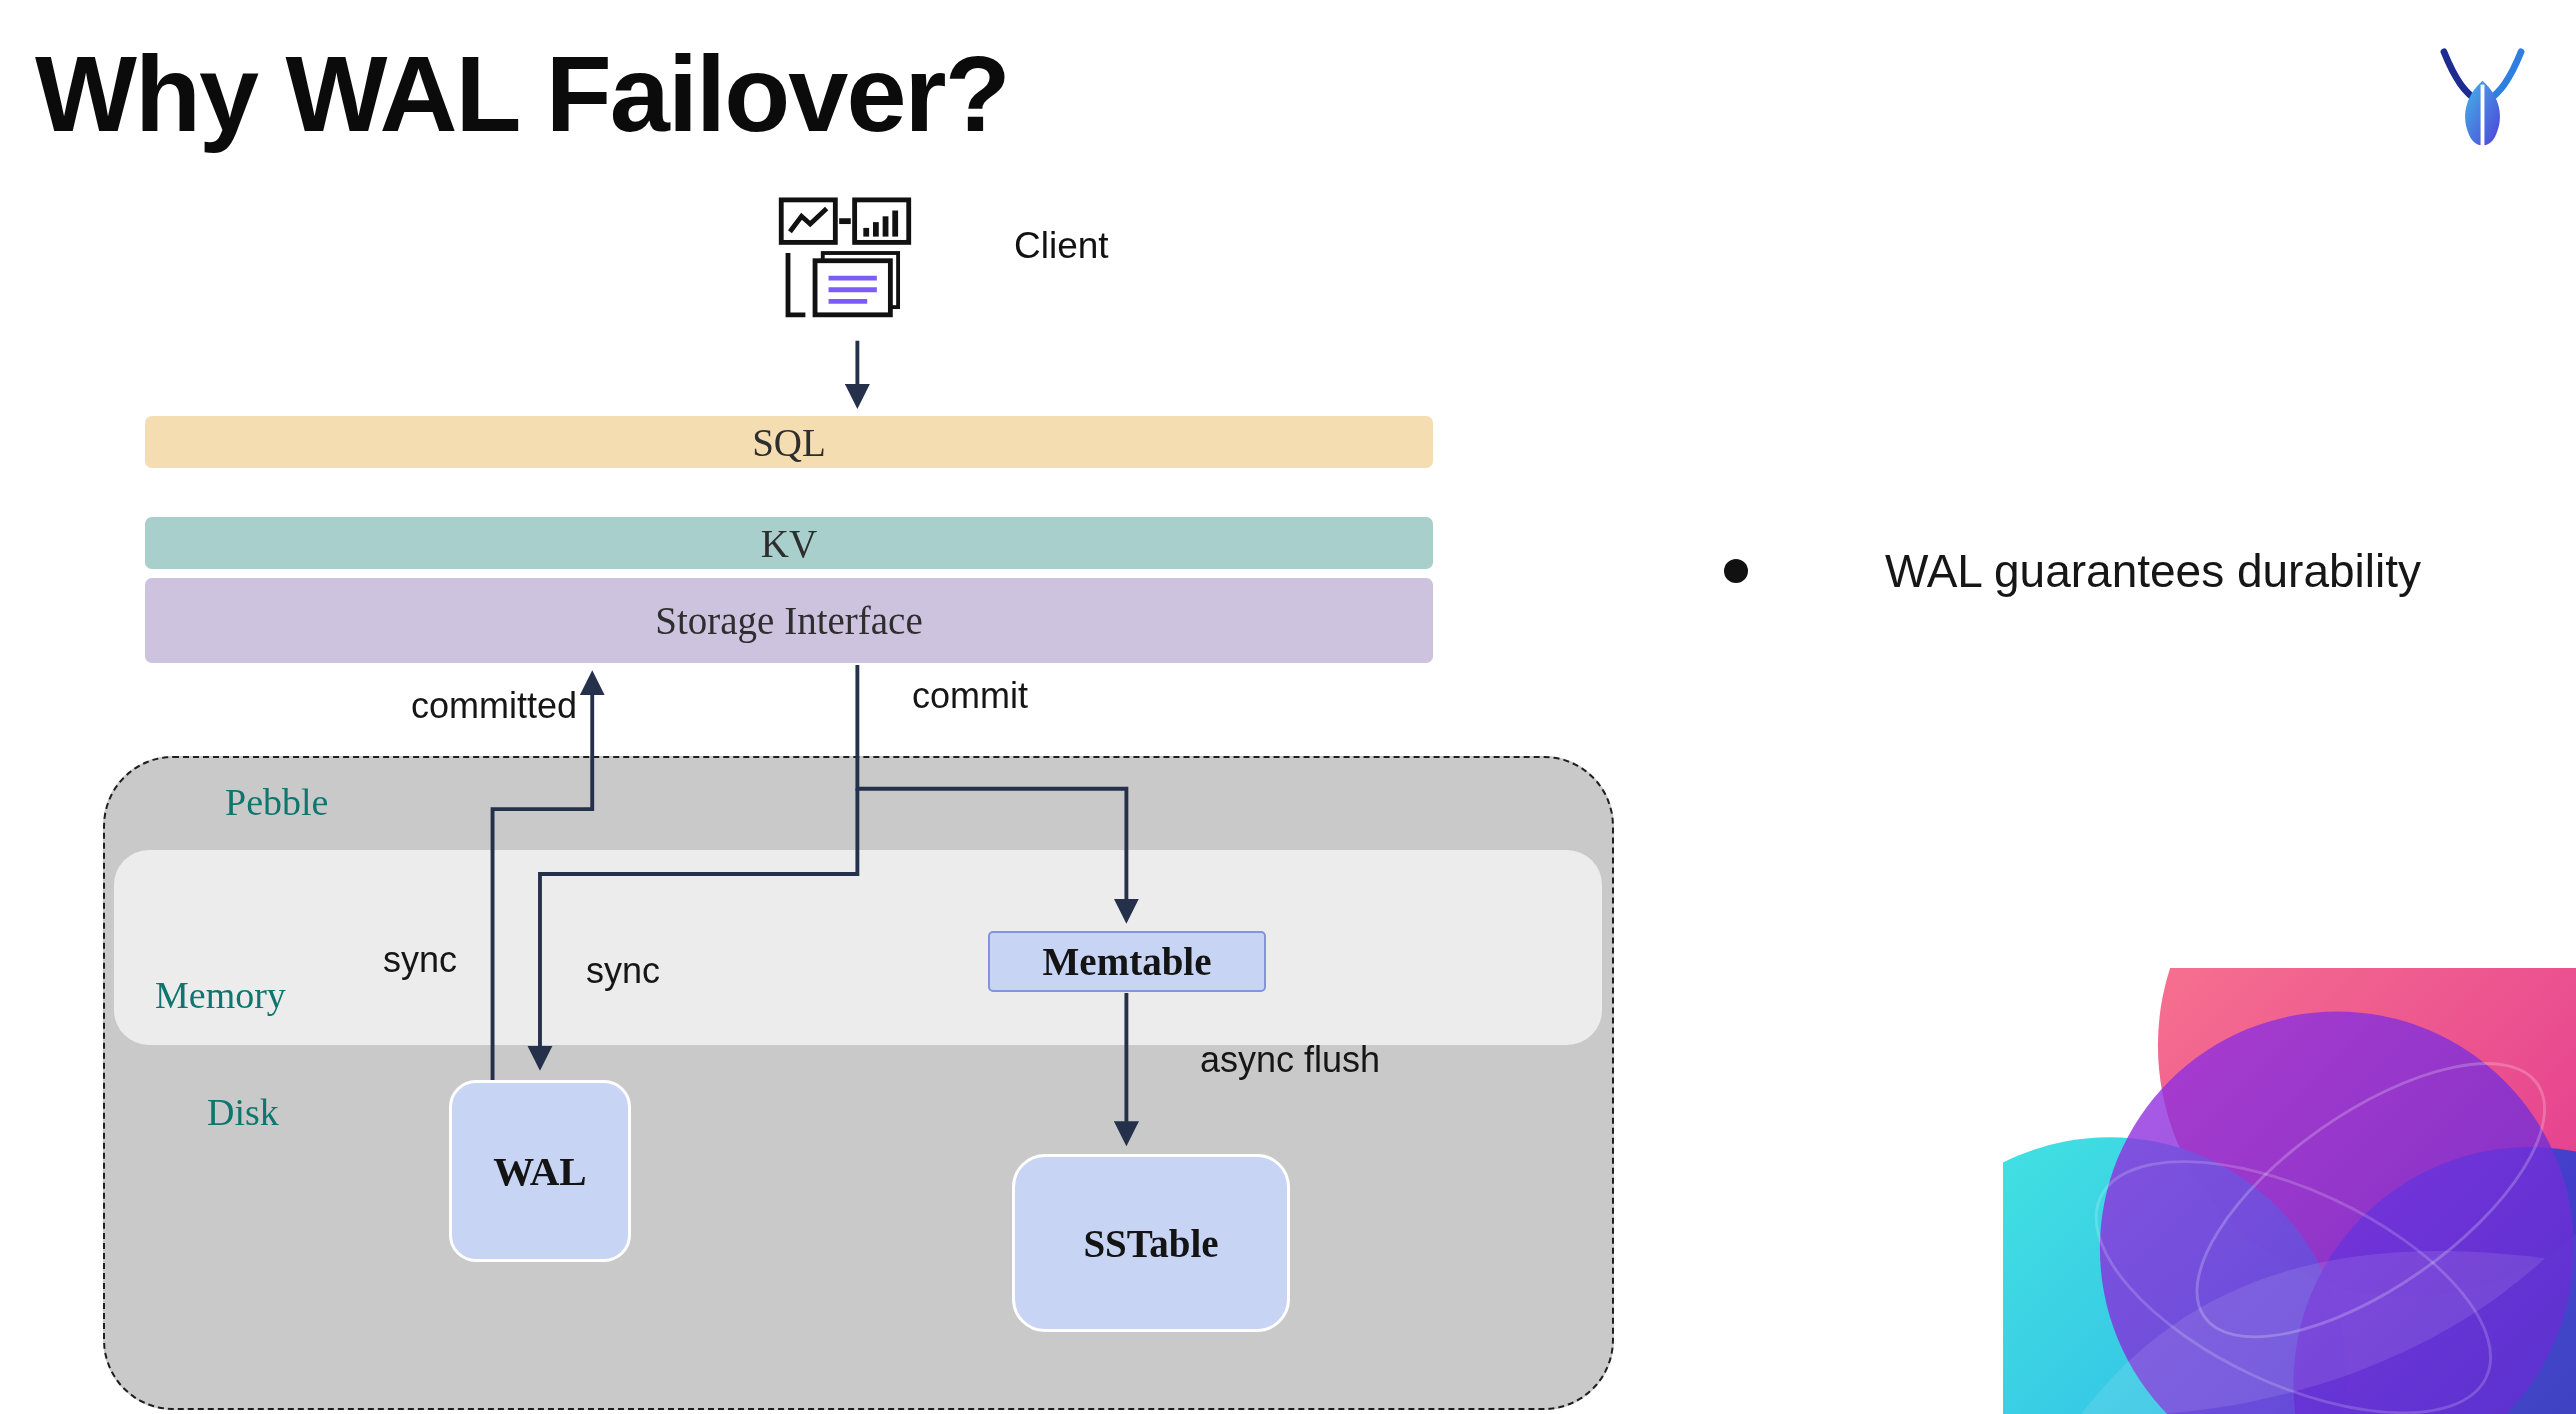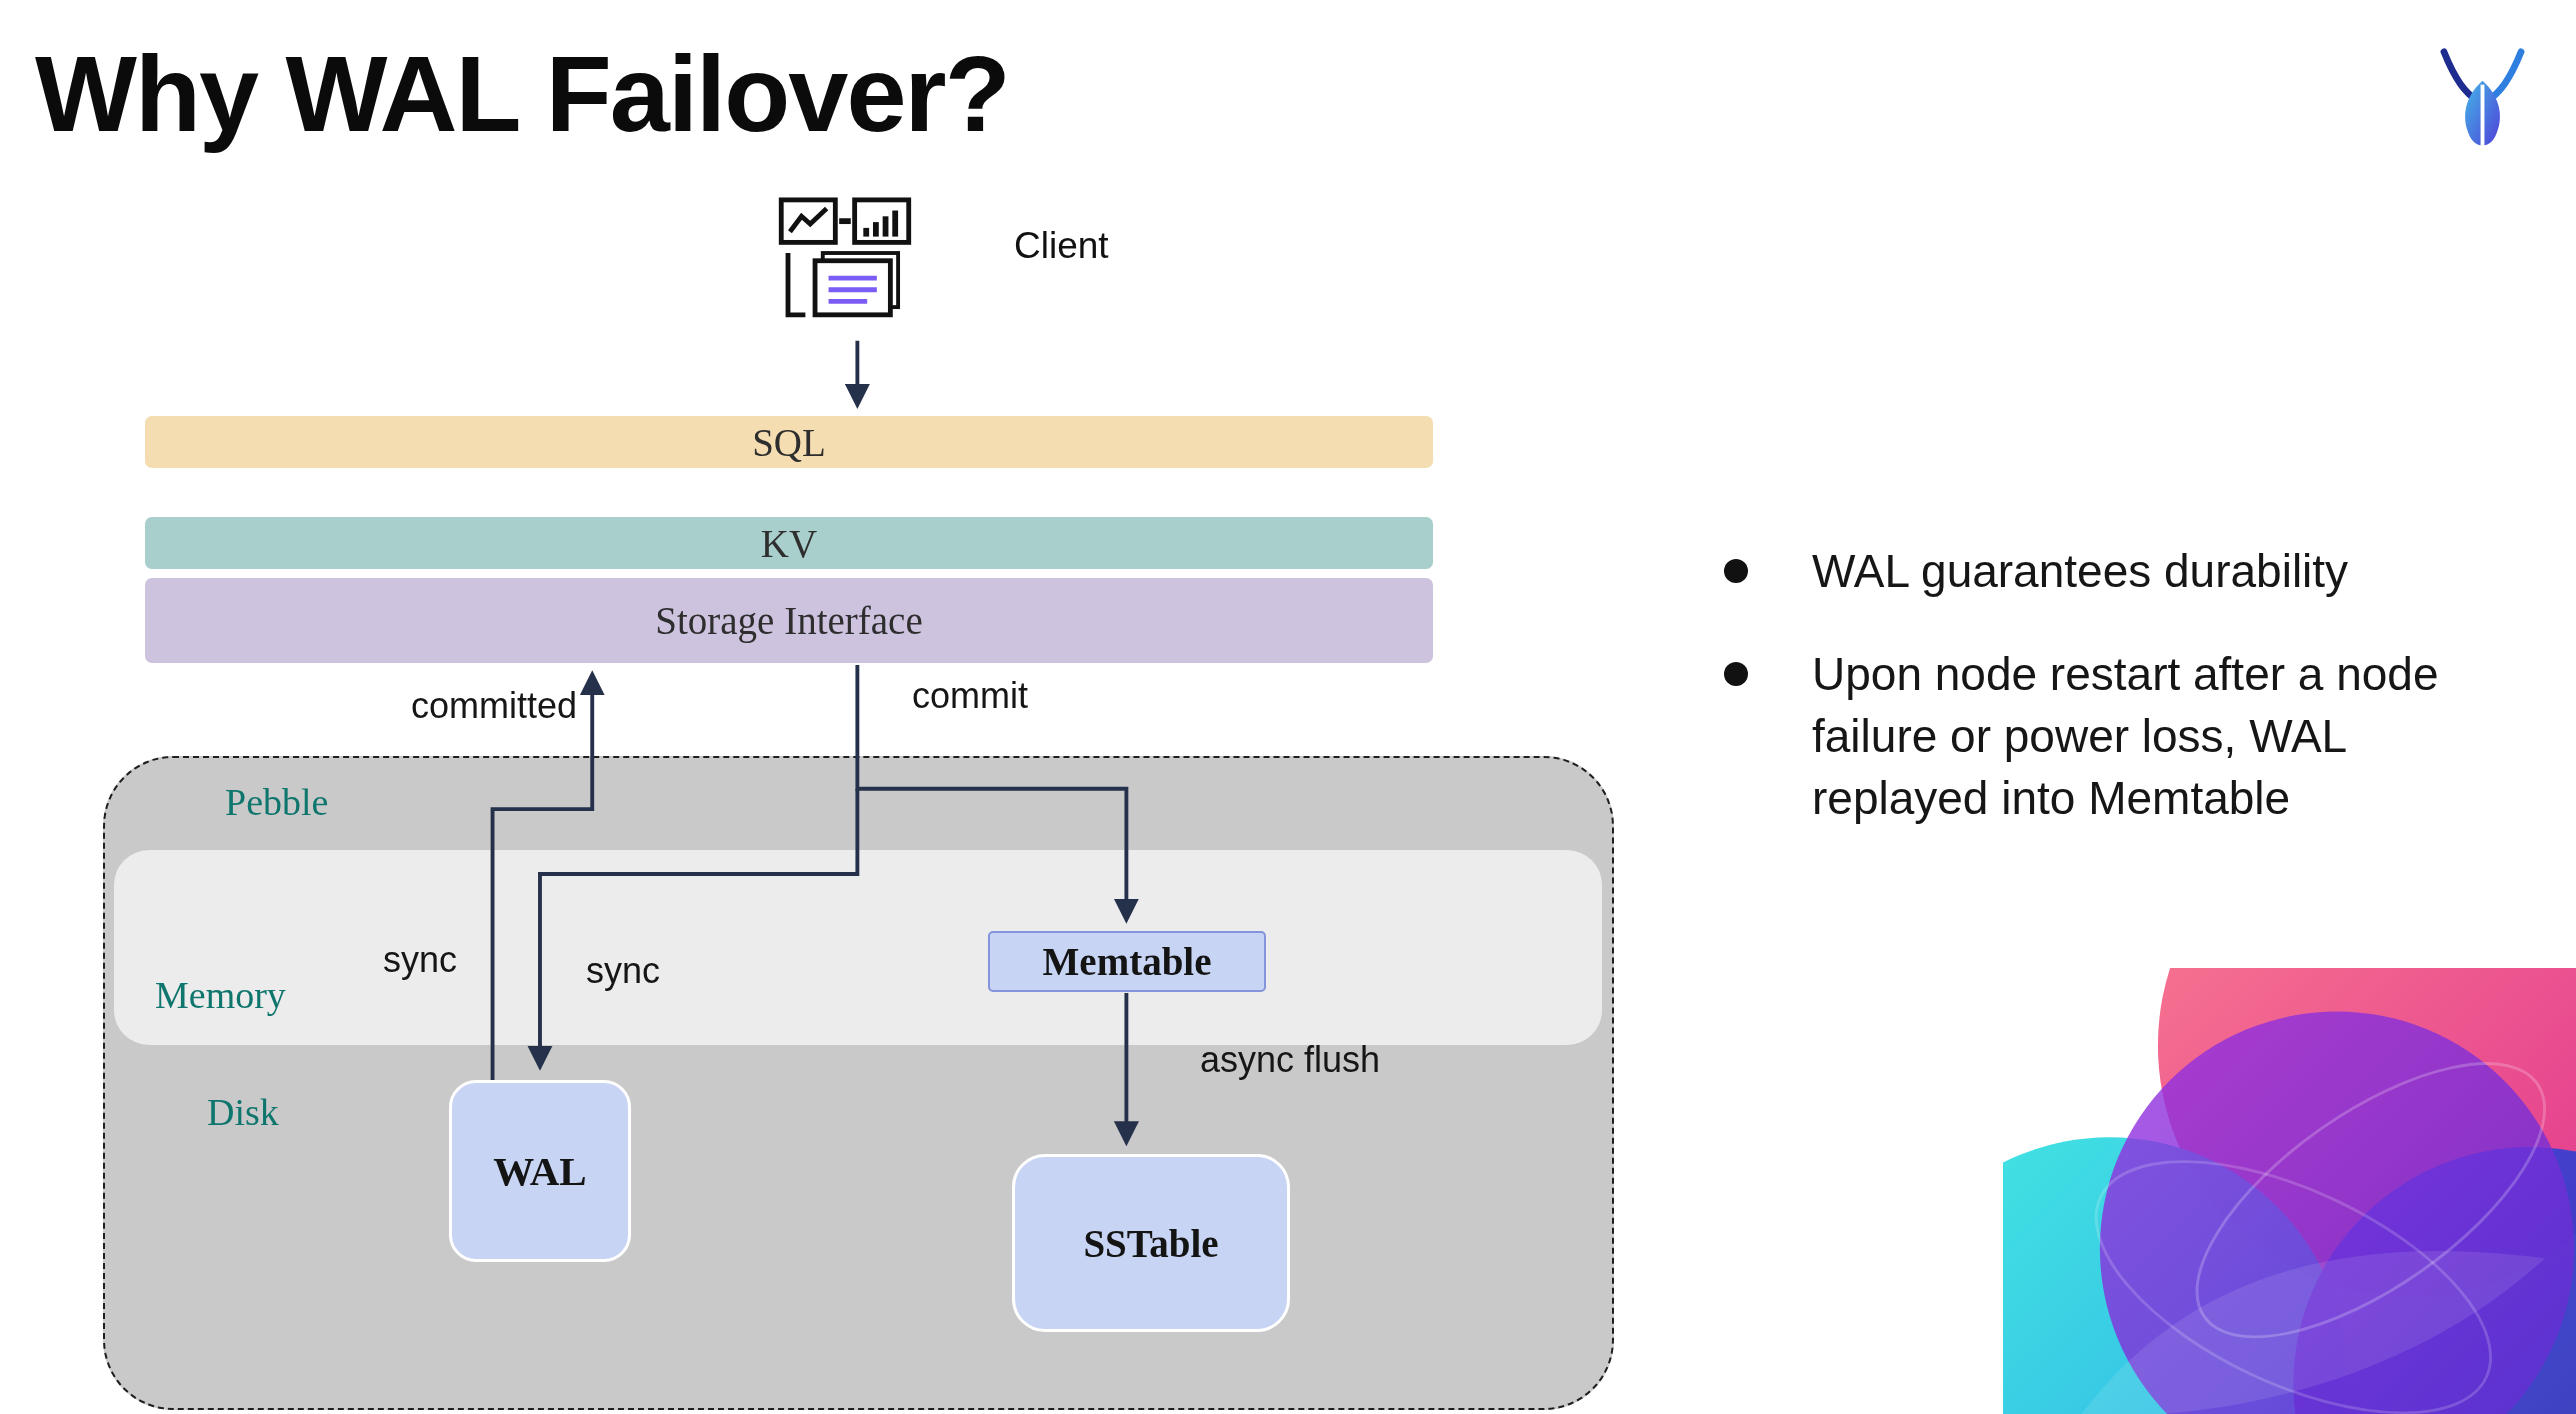--- a/index.html
+++ b/index.html
@@ -66,21 +66,21 @@
   .lbl-sync-right { left:586px;  top:950px; }
   .lbl-async      { left:1200px; top:1039px; }
 
   .bullet-row { position:absolute; left:1724px; display:flex; z-index:2; }
   .bullet-row-1 { top:540px; }
   .bullet-row-2 { top:643px; }
   .bullet-dot {
     width:24px; height:24px; border-radius:50%; background:#111;
     margin:19.4px 64px 0 0; flex:none;
   }
-  .bullet-text { font-size:46px; line-height:62px; color:#161616; width:682px; }
+  .bullet-text { font-size:46px; line-height:62px; color:#161616; width:682px;text-align:center; }
 
   .brand-art { position:absolute; right:0; bottom:0; width:573px; height:447px; z-index:0; }
 </style>
 </head>
 <body>
 
 <div class="page">
 
   <h1 class="title">Why WAL Failover?</h1>
 
@@ -162,24 +162,20 @@
   <div class="edge-label lbl-committed">committed</div>
   <div class="edge-label lbl-commit">commit</div>
   <div class="edge-label lbl-sync-left">sync</div>
   <div class="edge-label lbl-sync-right">sync</div>
   <div class="edge-label lbl-async">async flush</div>
 
   <div class="bullet-row bullet-row-1">
     <span class="bullet-dot"></span>
     <span class="bullet-text">WAL guarantees durability</span>
   </div>
-  <div class="bullet-row bullet-row-2">
-    <span class="bullet-dot"></span>
-    <span class="bullet-text">Upon node restart after a node failure or power loss, WAL replayed into Memtable</span>
-  </div>
 
   <div class="brand-art">
     <svg viewBox="0 0 592 462" width="573" height="447">
       <defs>
         <linearGradient id="gPink" x1="0" y1="0" x2="1" y2="1">
           <stop offset="0" stop-color="#FA7D8F"></stop>
             <stop offset="1" stop-color="#E0328F"></stop>
         </linearGradient>
         <linearGradient id="gPurple" x1="0" y1="0" x2="1" y2="1">
           <stop offset="0" stop-color="#9A30E0"></stop>

